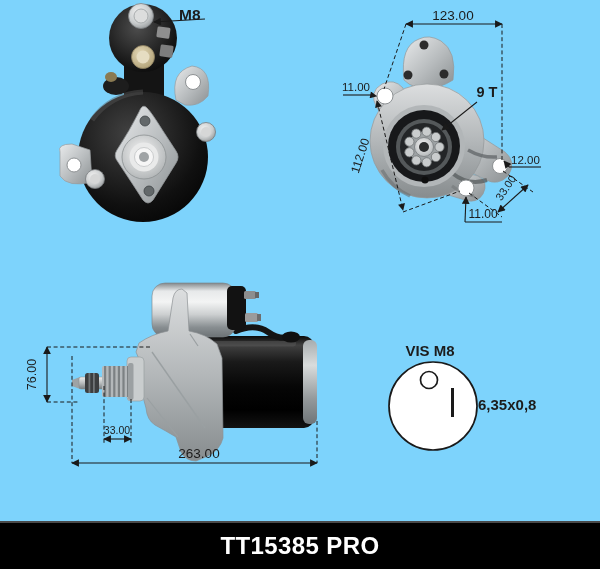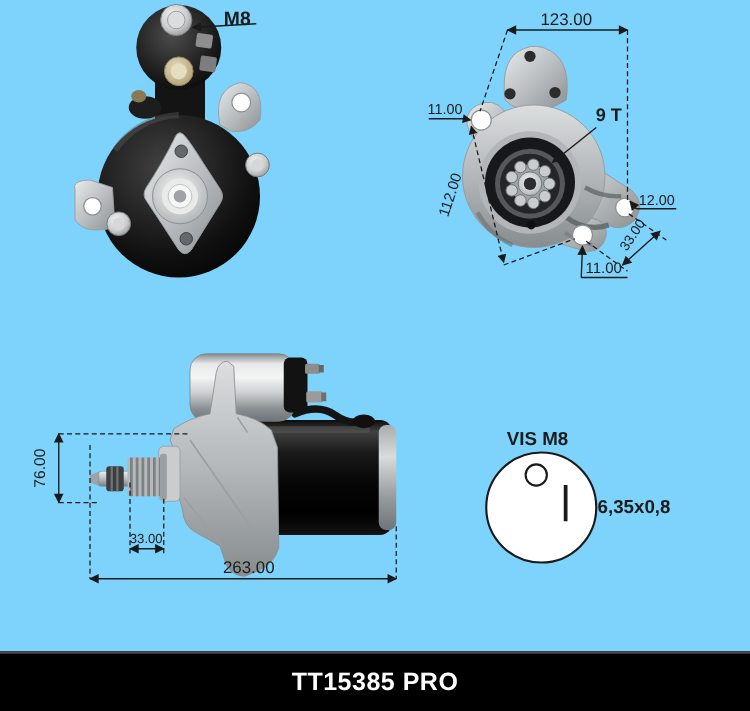--- a/index.html
+++ b/index.html
@@ -8,21 +8,21 @@
     font-family:"Liberation Sans",sans-serif;overflow:hidden;
   }
   svg text{font-family:"Liberation Sans",sans-serif;fill:#1c1c1c;}
   .dim{stroke:#1a1a1a;stroke-width:1.1;fill:none;}
   .dimd{stroke:#1a1a1a;stroke-width:1;fill:none;stroke-dasharray:4 2.6;}
   .lbl{font-weight:600;}
   .banner{
     position:absolute;left:0;top:521px;width:600px;height:48px;
     display:flex;align-items:center;justify-content:center;gap:13px;
     border-top:2px solid #4a4a4a;box-sizing:border-box;
-    font-weight:bold;font-size:20px;letter-spacing:.4px;
+    font-weight:bold;font-size:24px;letter-spacing:.4px;
   }
 </style>
 </head>
 <body>
 
 <div class="stage">
 
 <svg width="600" height="569" viewBox="0 0 600 569">
   <defs>
     <marker id="arr" viewBox="0 0 10 10" refX="9" refY="5" markerWidth="8" markerHeight="7" orient="auto-start-reverse">

